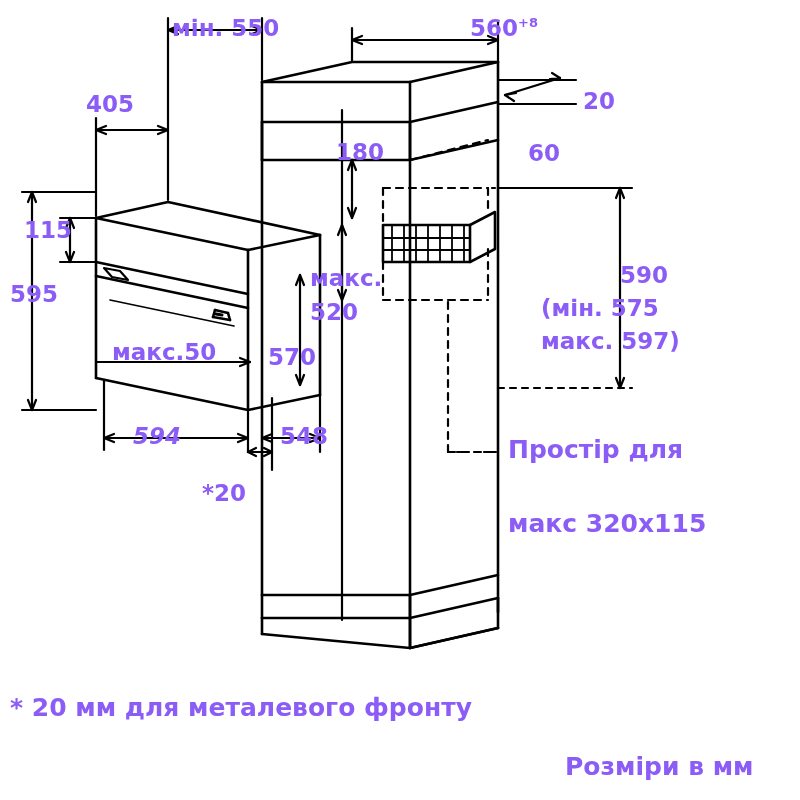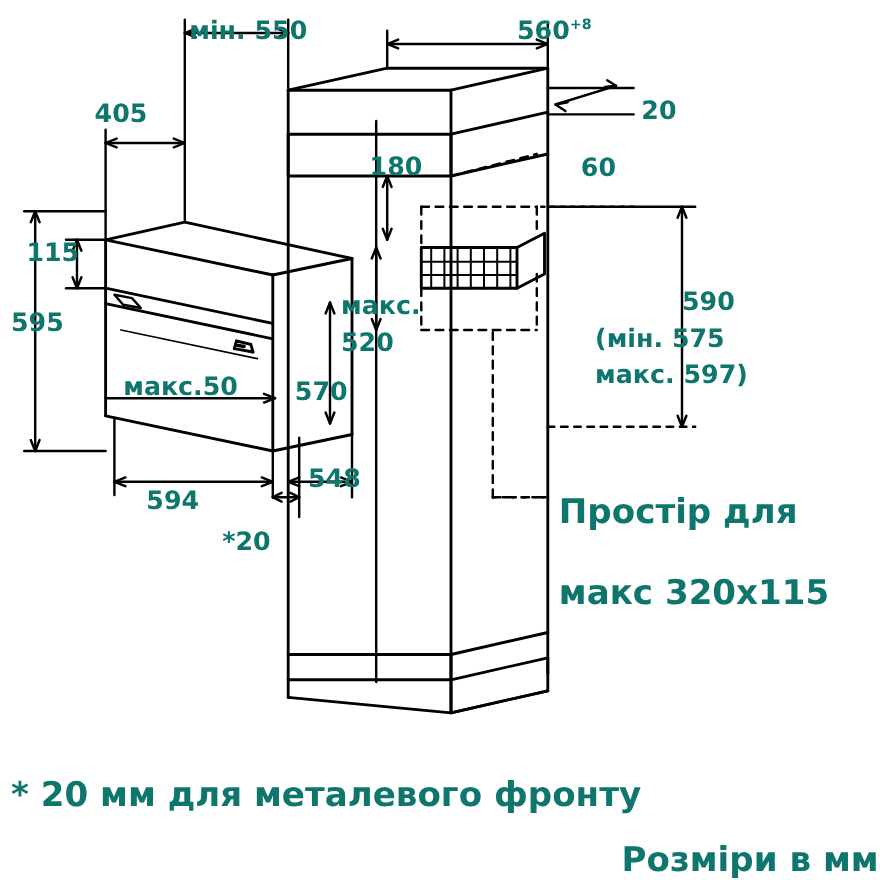--- a/index.html
+++ b/index.html
@@ -17,28 +17,28 @@
   }
   #page svg {
     position: absolute;
     left: 0;
     top: 0;
     width: 800px;
     height: 800px;
   }
   .lbl {
     position: absolute;
-    color: #0f766e;
+    color: #8b5cf6;
     font-family: "DejaVu Sans", sans-serif;
     font-weight: bold;
     white-space: pre;
     line-height: 1.12;
   }
   .s24 { font-size: 23px; }
-  .s26 { font-size: 31px; margin-top: 12px; }
+  .s26 { font-size: 25px; }
   .sup {
     font-size: 13px;
     vertical-align: super;
   }
 </style>
 </head>
 <body>
 
 <div id="page">
 
@@ -219,21 +219,21 @@
   <div class="lbl s24" style="left:310px; top:300px;">520</div>
 
   <div class="lbl s24" style="left:620px; top:263px;">590</div>
   <div class="lbl s24" style="left:541px; top:296px;">(мін. 575</div>
   <div class="lbl s24" style="left:541px; top:329px;">макс. 597)</div>
 
   <div class="lbl s24" style="left:112px; top:340px;">макс.50</div>
 
   <div class="lbl s24" style="left:268px; top:345px;">570</div>
 
-  <div class="lbl s24" style="left:133px; top:444px;">594</div>
+  <div class="lbl s24" style="left:133px; top:424px;font-style:italic;">594</div>
 
   <div class="lbl s24" style="left:280px; top:424px;">548</div>
 
   <div class="lbl s24" style="left:202px; top:481px;">*20</div>
 
   <div class="lbl s26" style="left:508px; top:436px;">Простір для</div>
   <div class="lbl s26" style="left:508px; top:510px;">макс 320x115</div>
 
   <div class="lbl s26" style="left:10px; top:694px;">* 20 мм для металевого фронту</div>
 

